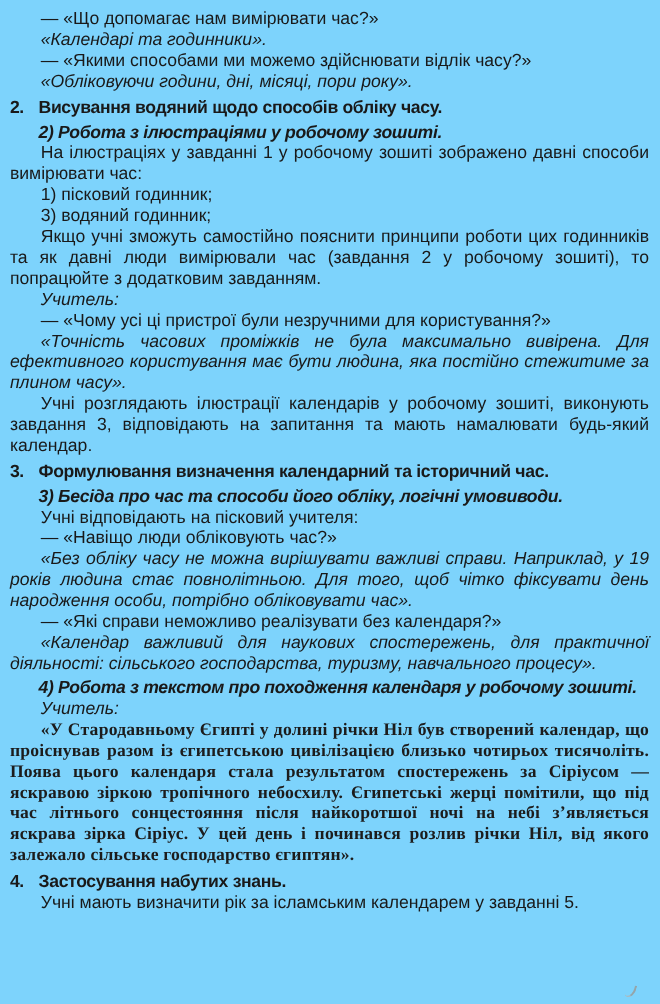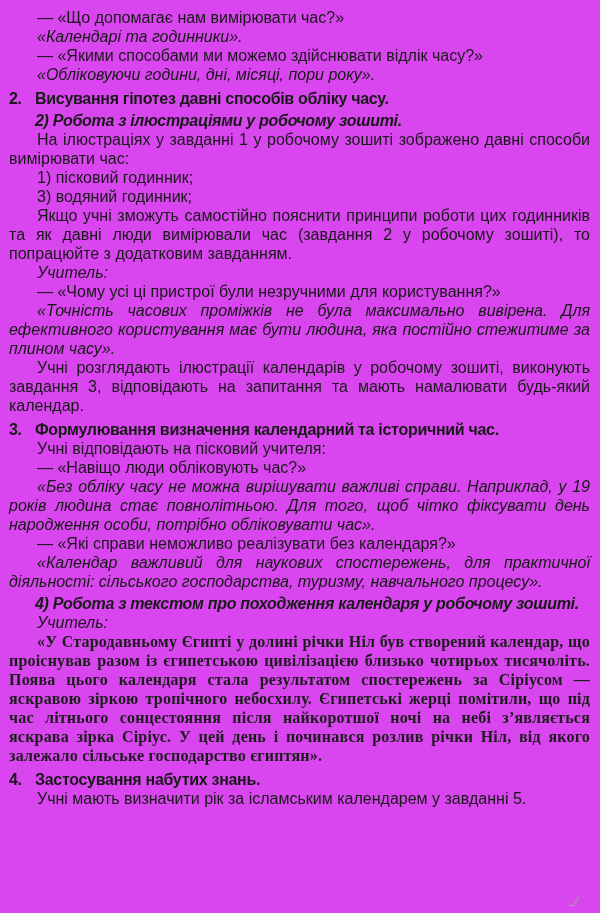--- a/index.html
+++ b/index.html
@@ -5,21 +5,21 @@
   html, body { margin: 0; padding: 0; }
   body {
     width: 600px; height: 913px;
     background: #ffffff;
     font-family: "Liberation Sans", sans-serif;
   }
   .page {
     box-sizing: border-box;
     width: 600px; height: 913px;
     padding: 8px 10px 0 9px;
-    background: #d946ef;
+    background: #7dd3fc;
     color: #191919;
     font-size: 16px;
     line-height: 19px;
     overflow: hidden;
     position: relative;
   }
   .page div { margin: 0; }
   
   .ln { text-indent: 28px; }
   
@@ -70,38 +70,39 @@
 
 <div class="page">
 
   <div class="ln">— «Що допомагає нам вимірювати час?»</div>
   <div class="ln it">«Календарі та годинники».</div>
   <div class="ln">— «Якими способами ми можемо здійснювати відлік часу?»</div>
   <div class="ln it">«Обліковуючи години, дні, місяці, пори року».</div>
 
   <div class="sec">
     <span class="num">2.</span>
-    <span>Висування гіпотез давні способів обліку часу.</span>
+    <span>Висування водяний щодо способів обліку часу.</span>
   </div>
   <div class="sub">2) Робота з ілюстраціями у робочому зошиті.</div>
 
   <div class="para">На ілюстраціях у завданні 1 у робочому зошиті зображено давні способи вимірювати час:</div>
   <div class="li">1) пісковий годинник;</div>
   <div class="li">3) водяний годинник;</div>
 
   <div class="para">Якщо учні зможуть самостійно пояснити принципи роботи цих годинників та як давні люди вимірювали час (завдання 2 у робочому зошиті), то попрацюйте з додатковим завданням.</div>
   <div class="ln it">Учитель:</div>
   <div class="ln">— «Чому усі ці пристрої були незручними для користування?»</div>
   <div class="para it">«Точність часових проміжків не була максимально вивірена. Для ефективного користування має бути людина, яка постійно стежитиме за плином часу».</div>
   <div class="para">Учні розглядають ілюстрації календарів у робочому зошиті, виконують завдання 3, відповідають на запитання та мають намалювати будь-який календар.</div>
 
   <div class="sec">
     <span class="num">3.</span>
     <span>Формулювання визначення календарний та історичний час.</span>
   </div>
+  <div class="sub">3) Бесіда про час та способи його обліку, логічні умовиводи.</div>
 
   <div class="para">Учні відповідають на пісковий учителя:</div>
   <div class="ln">— «Навіщо люди обліковують час?»</div>
   <div class="para it">«Без обліку часу не можна вирішувати важливі справи. Наприклад, у 19 років людина стає повнолітньою. Для того, щоб чітко фіксувати день народження особи, потрібно обліковувати час».</div>
   <div class="ln">— «Які справи неможливо реалізувати без календаря?»</div>
   <div class="para it">«Календар важливий для наукових спостережень, для практичної діяльності: сільського господарства, туризму, навчального процесу».</div>
 
   <div class="sub">4) Робота з текстом про походження календаря у робочому зошиті.</div>
   <div class="ln it">Учитель:</div>
 

